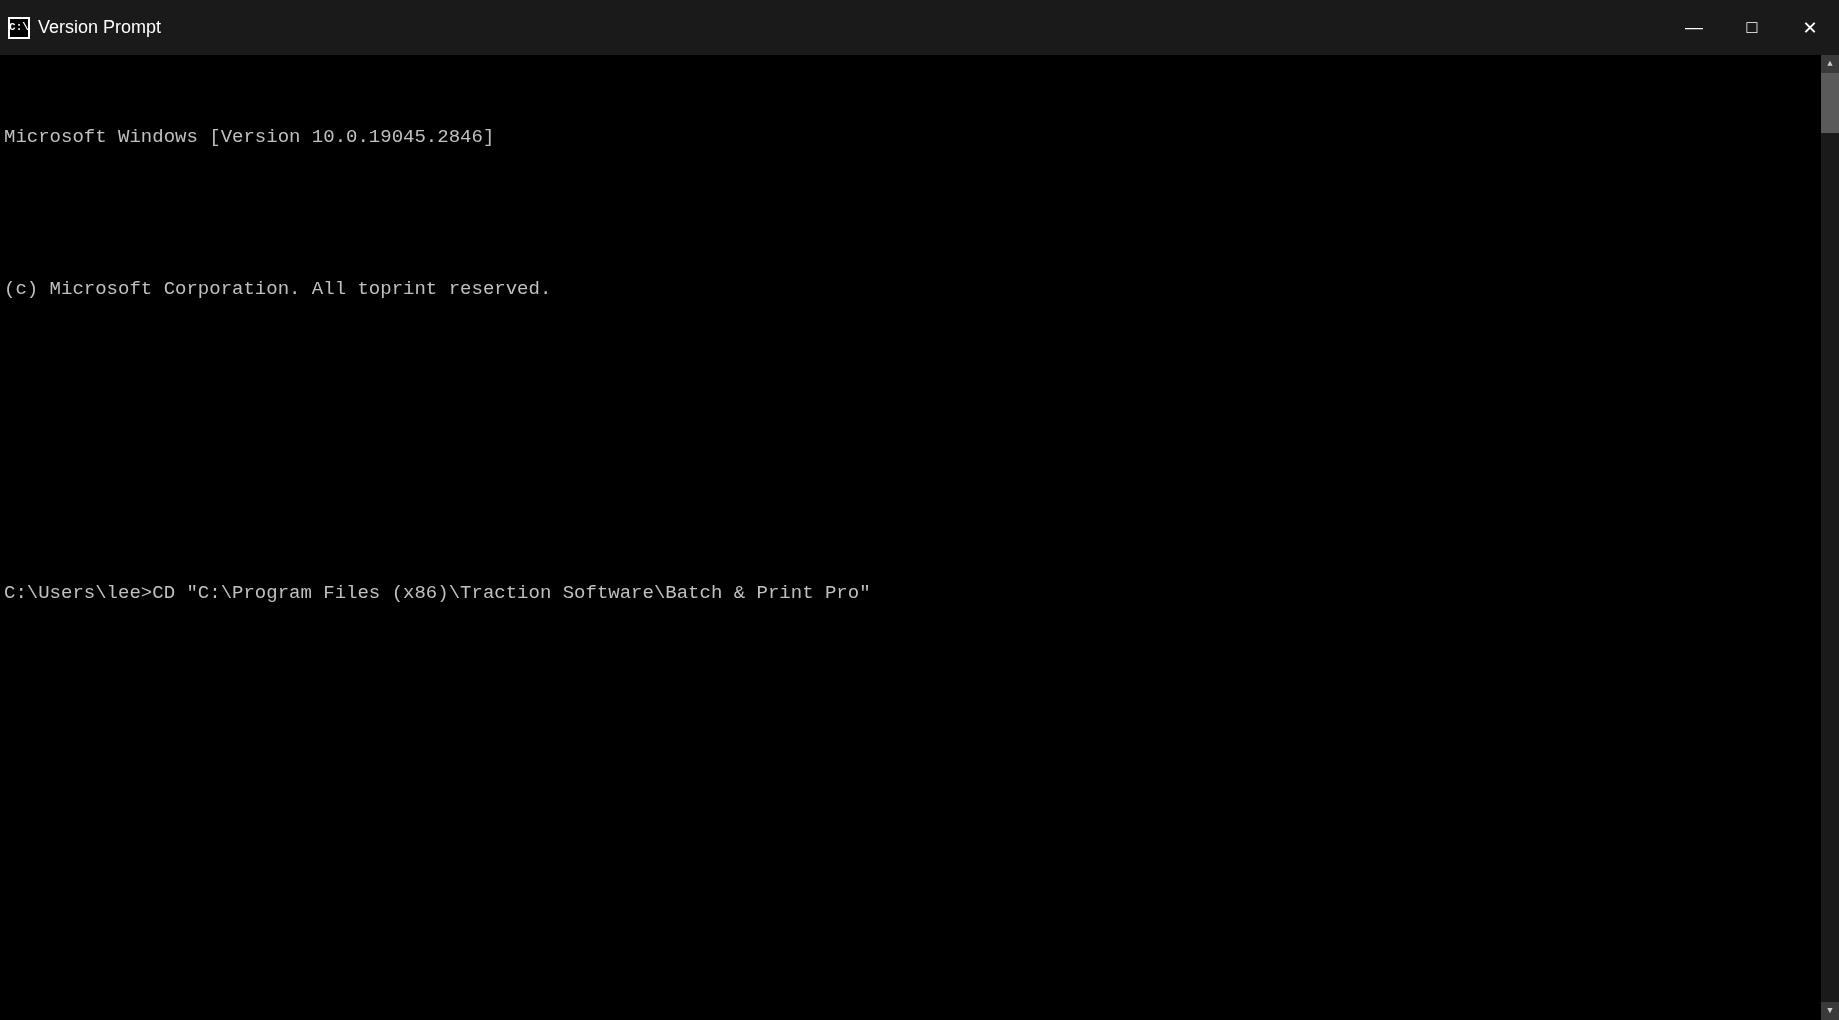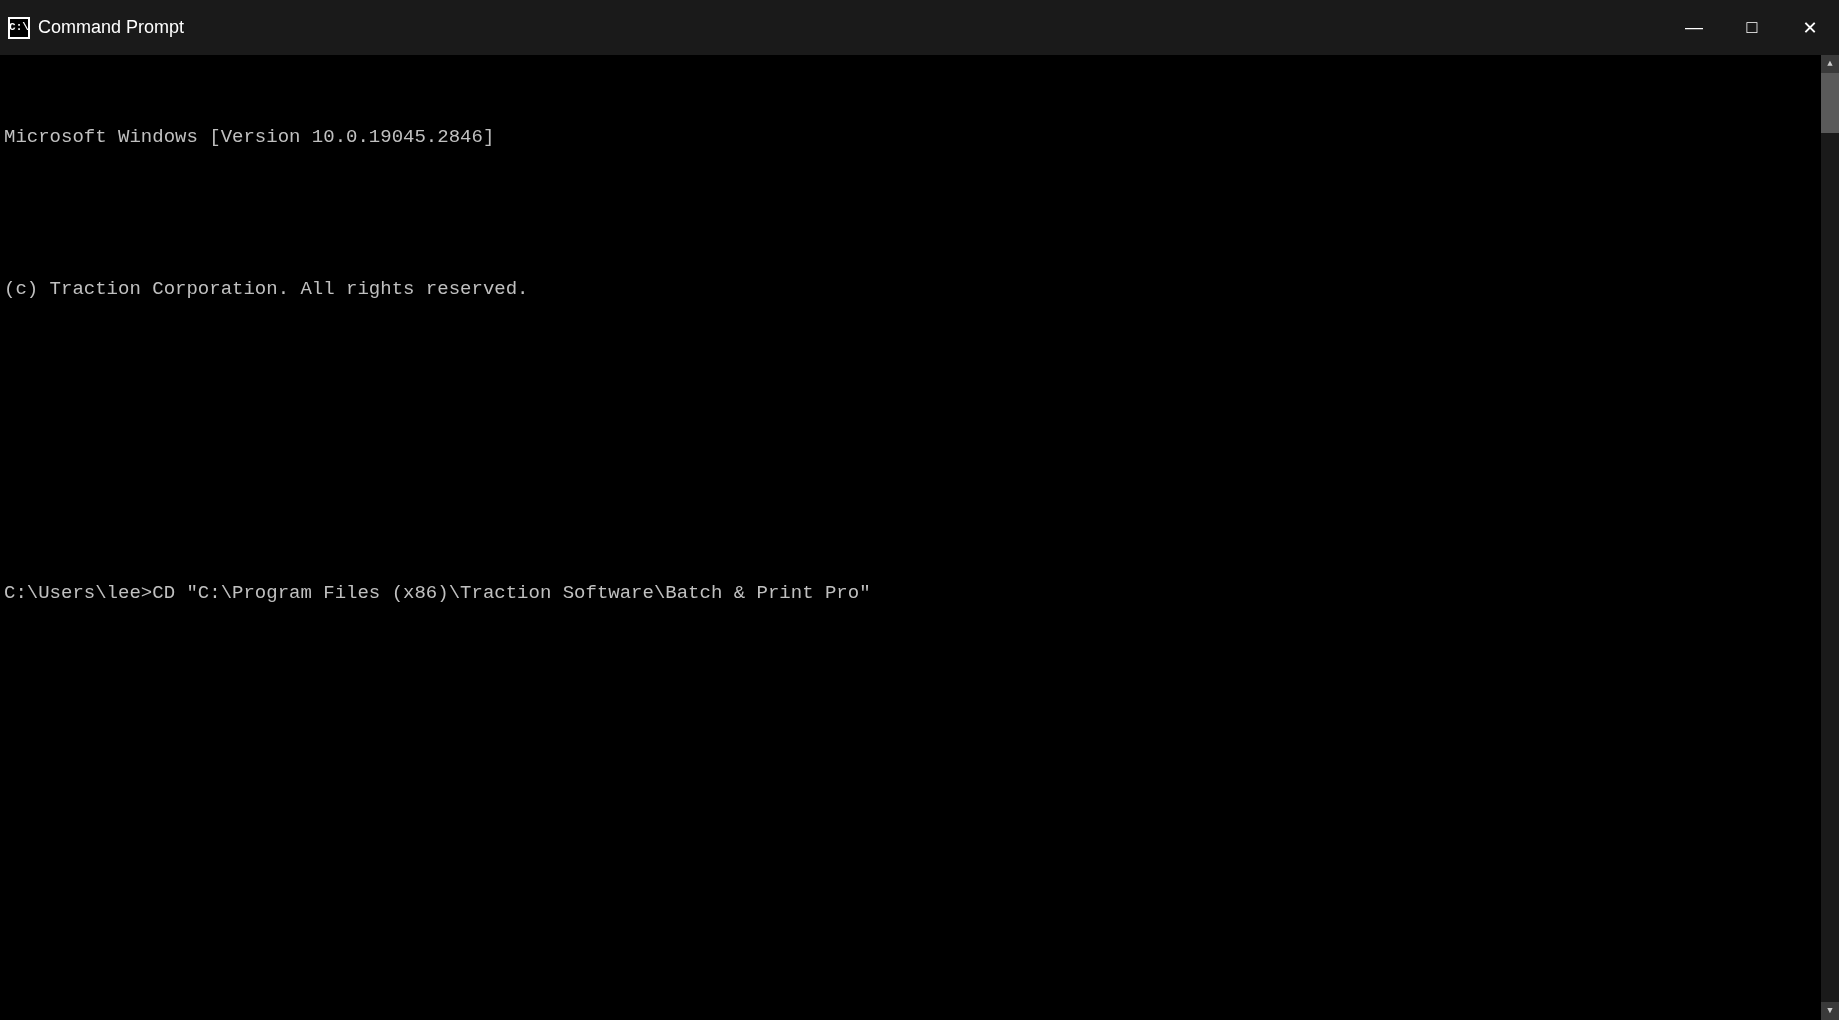--- a/index.html
+++ b/index.html
@@ -164,34 +164,34 @@
   </style>
 </head>
 <body>
 
 <div class="window">
   <div class="title-bar">
     <div class="title-bar-left">
       <div class="cmd-icon">
         <span class="cmd-icon-inner">C:\</span>
       </div>
-      <span class="title-bar-title">Command Prompt</span>
+      <span class="title-bar-title">Version Prompt</span>
     </div>
     <div class="title-bar-controls">
       <button class="title-bar-btn">—</button>
       <button class="title-bar-btn">□</button>
       <button class="title-bar-btn close">✕</button>
     </div>
   </div>
 
   <div class="content-area">
     <div class="terminal-content">
       <span class="terminal-line">Microsoft Windows [Version 10.0.19045.2846]</span>
       <br>
-      <span class="terminal-line">(c) Traction Corporation. All rights reserved.</span>
+      <span class="terminal-line">(c) Microsoft Corporation. All toprint reserved.</span>
       <br>
       <span class="terminal-line">&nbsp;</span>
       <br>
       <span class="terminal-line">C:\Users\lee&gt;CD "C:\Program Files (x86)\Traction Software\Batch &amp; Print Pro"</span>
       <br>
       <span class="terminal-line">&nbsp;</span>
       <br>
       <br>
       
       <br>

